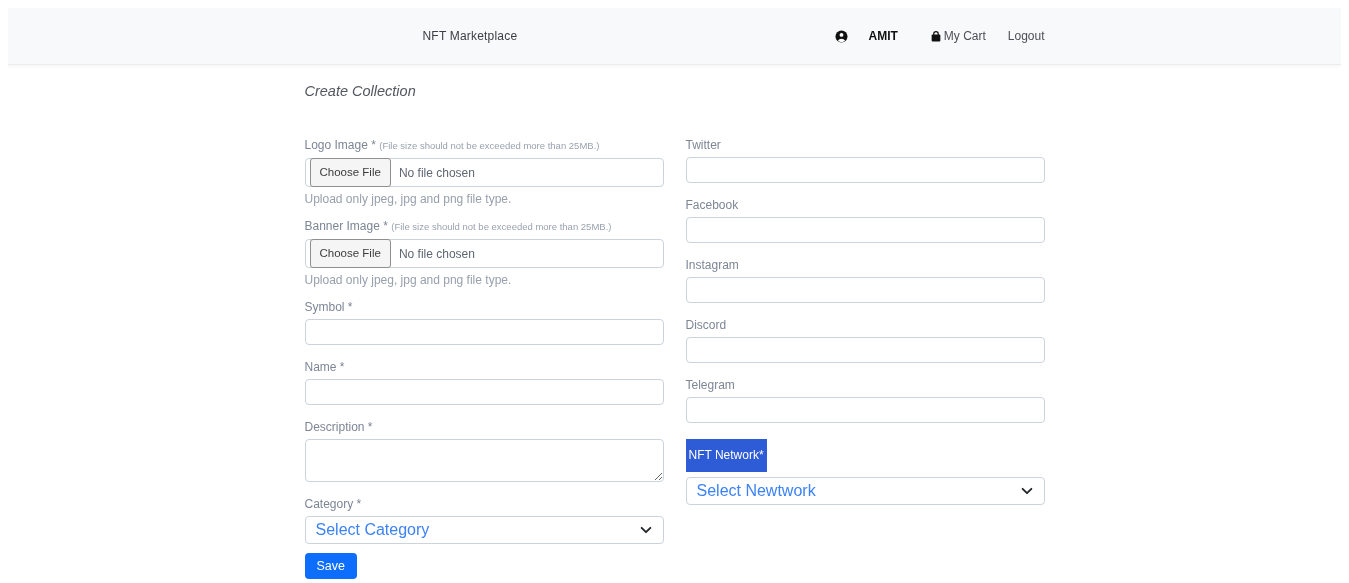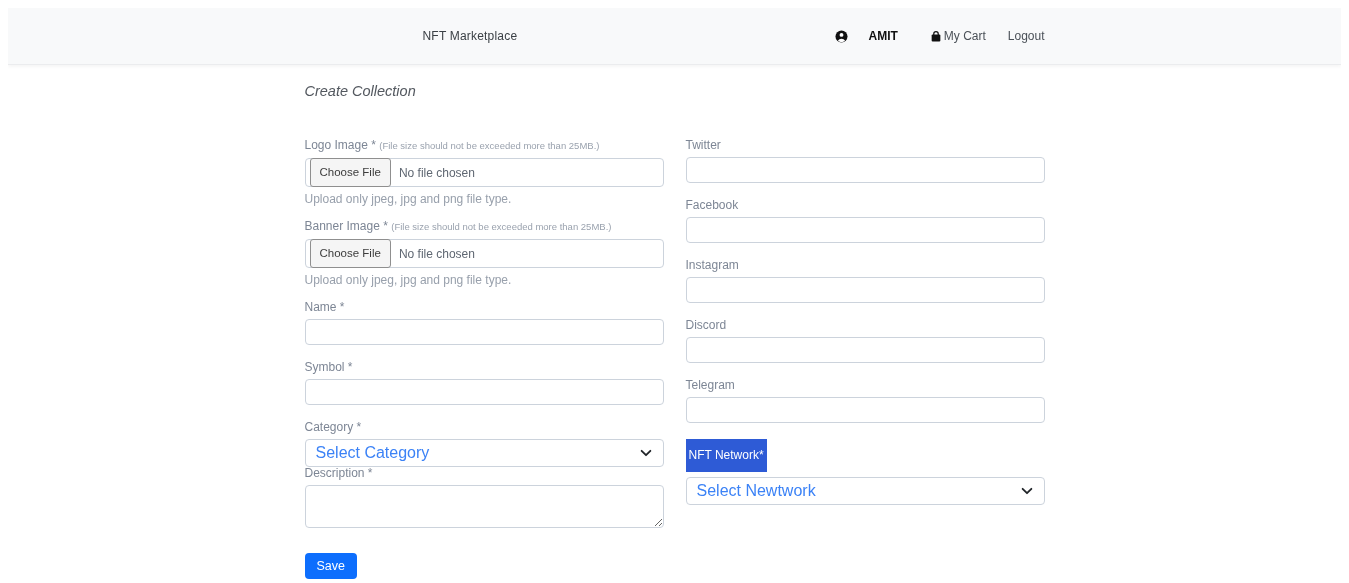--- a/index.html
+++ b/index.html
@@ -217,46 +217,46 @@
           <span class="note">(File size should not be exceeded more than 25MB.)</span>
         </span>
         <div class="file-box">
           <button class="choose-btn">Choose File</button>
           <span class="file-status">No file chosen</span>
         </div>
         <div class="help">Upload only jpeg, jpg and png file type.</div>
       </div>
 
       <div class="group">
+        <span class="lbl">Symbol *</span>
+        <input class="txt-input" type="text" value="" style="">
+      </div>
+
+      <div class="group">
         <span class="lbl">Name *</span>
         <input class="txt-input" type="text" value="" style="">
       </div>
 
       <div class="group">
-        <span class="lbl">Symbol *</span>
-        <input class="txt-input" type="text" value="" style="">
+        <span class="lbl">Description *</span>
+        <textarea class="txt-input" style=""></textarea>
       </div>
 
       <div class="group" style="margin-bottom:0;">
         <span class="lbl">Category *</span>
         <div class="select">
           <span class="sel-text">Select Category</span>
           <span>
             <svg width="14" height="14" viewBox="0 0 16 16">
                 <path d="M3 5.5 L8 10.5 L13 5.5" fill="none" stroke="#212529" stroke-width="2.1" stroke-linecap="round" stroke-linejoin="round"></path>
               </svg>
           </span>
         </div>
       </div>
 
-      <div class="group">
-        <span class="lbl">Description *</span>
-        <textarea class="txt-input" style=""></textarea>
-      </div>
-
       <button class="save-btn">Save</button>
     </div>
 
     <div class="col">
 
       <div class="group">
         <span class="lbl">Twitter</span>
         <input class="txt-input" type="text" value="" style="">
       </div>
 

